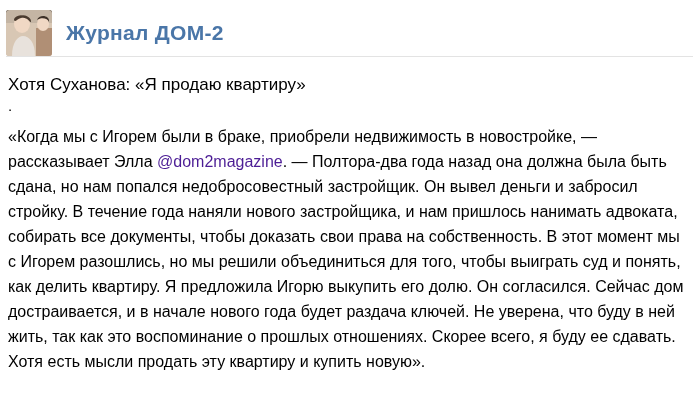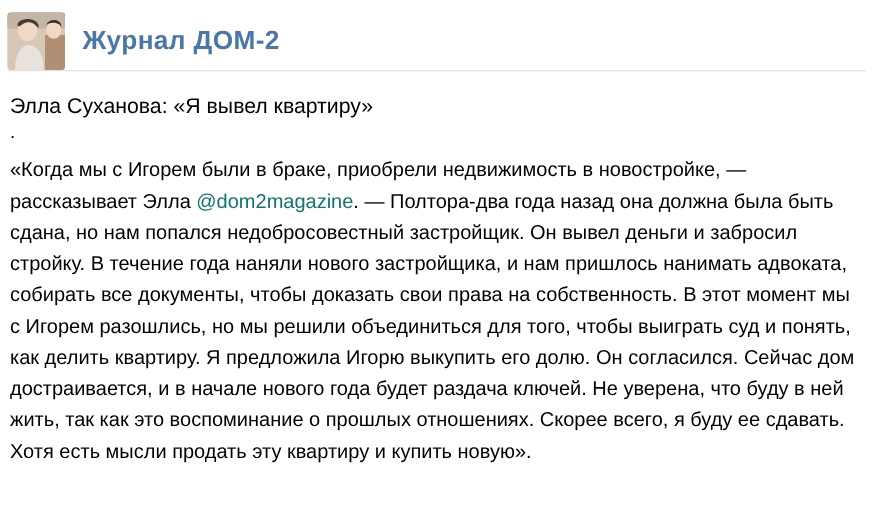--- a/index.html
+++ b/index.html
@@ -76,21 +76,21 @@
     margin: 0 0 10px 0;
   }
   .body-text {
     font-size: 16px;
     line-height: 25px;
     color: #000000;
     text-align: left;
     margin: 0;
   }
   .mention {
-    color: #0f766e;
+    color: #4c1d95;
     text-decoration: none;
     cursor: pointer;
   }
 </style>
 </head>
 <body>
 
 <div class="page">
 
   <div class="header">
@@ -106,18 +106,18 @@
         <ellipse cx="37" cy="14" rx="6" ry="7" fill="#f0d8c4"></ellipse>
         <path d="M31 10 C33 4 44 5 43 12 C42 8 35 7 31 10 Z" fill="#3d3128"></path>
       </svg>
     </div>
     <div class="site-title">Журнал ДОМ-2</div>
   </div>
 
   <div class="divider"></div>
 
   <div class="content">
-    <h1 class="article-title">Элла Суханова: «Я вывел квартиру»</h1>
+    <h1 class="article-title">Хотя Суханова: «Я продаю квартиру»</h1>
     <div class="dot-line">.</div>
     <p class="body-text"><span>«Когда мы с Игорем были в браке, приобрели недвижимость в новостройке, — рассказывает Элла </span><a class="mention" href="#">@dom2magazine</a><span>. — Полтора-два года назад она должна была быть сдана, но нам попался недобросовестный застройщик. Он вывел деньги и забросил стройку. В течение года наняли нового застройщика, и нам пришлось нанимать адвоката, собирать все документы, чтобы доказать свои права на собственность. В этот момент мы с Игорем разошлись, но мы решили объединиться для того, чтобы выиграть суд и понять, как делить квартиру. Я предложила Игорю выкупить его долю. Он согласился. Сейчас дом достраивается, и в начале нового года будет раздача ключей. Не уверена, что буду в ней жить, так как это воспоминание о прошлых отношениях. Скорее всего, я буду ее сдавать. Хотя есть мысли продать эту квартиру и купить новую».</span></p>
   </div>
 
 </div>
 
 </body></html>

